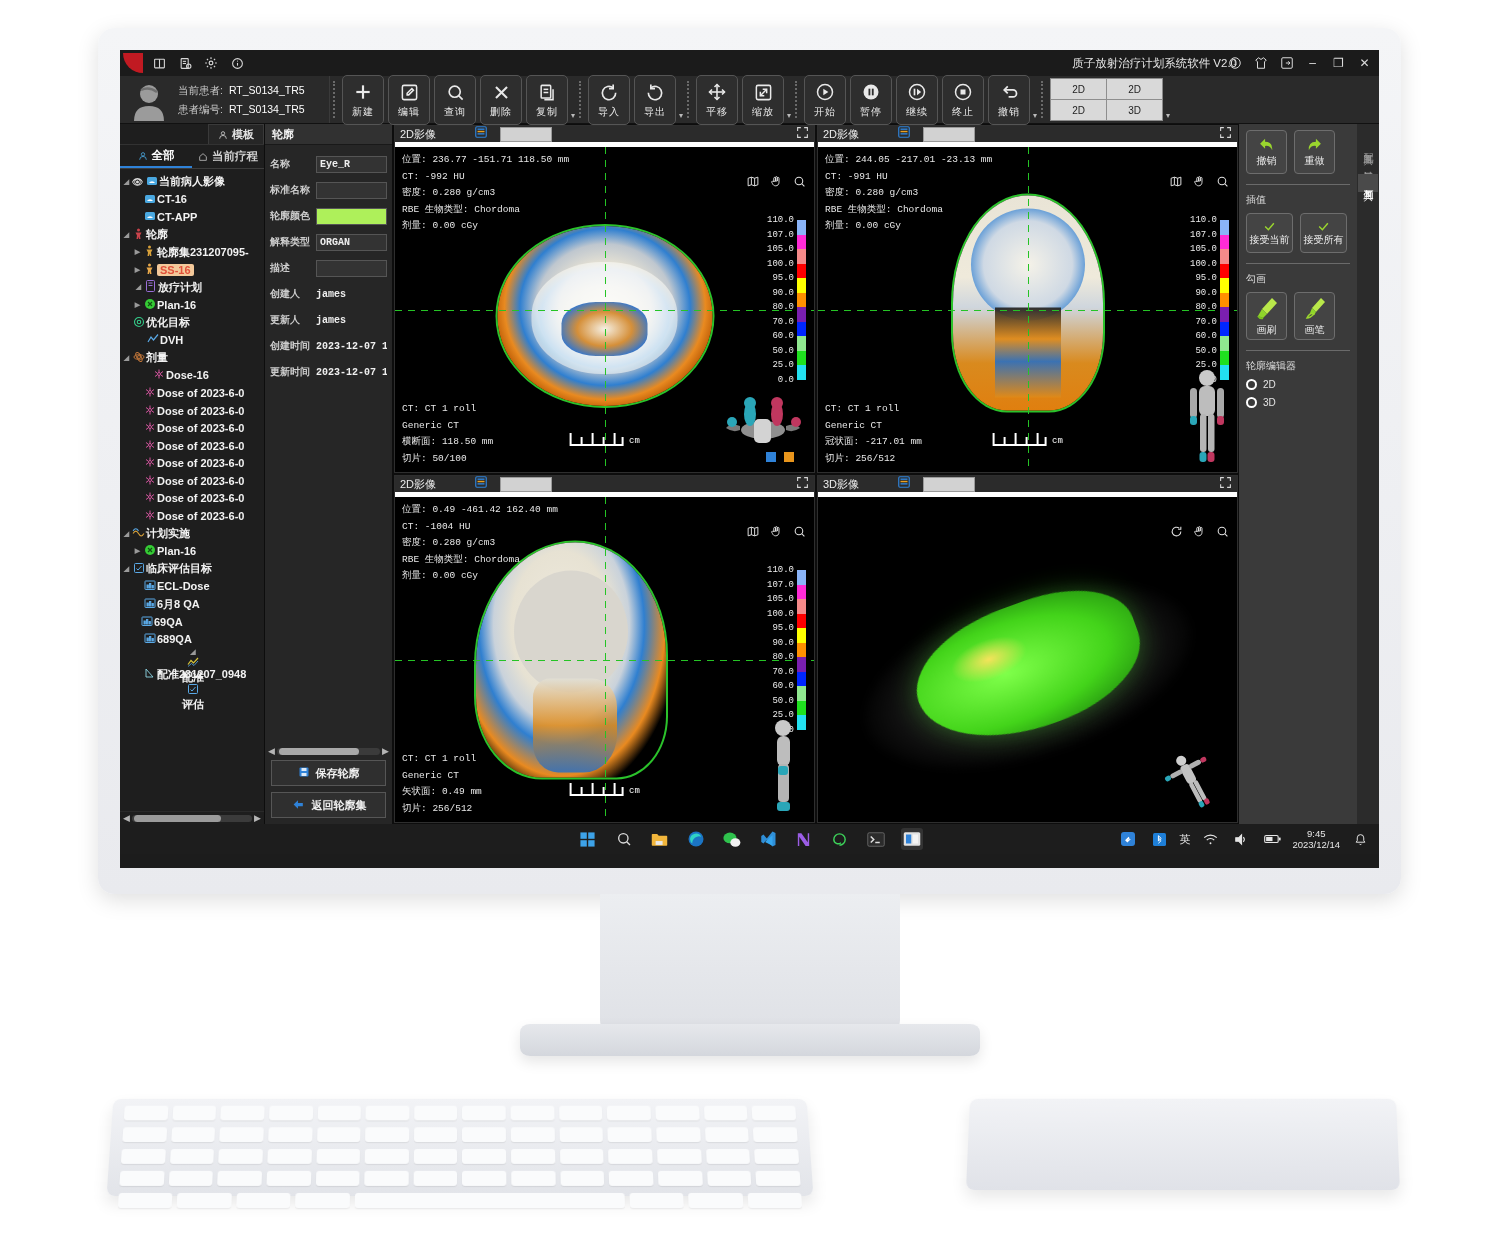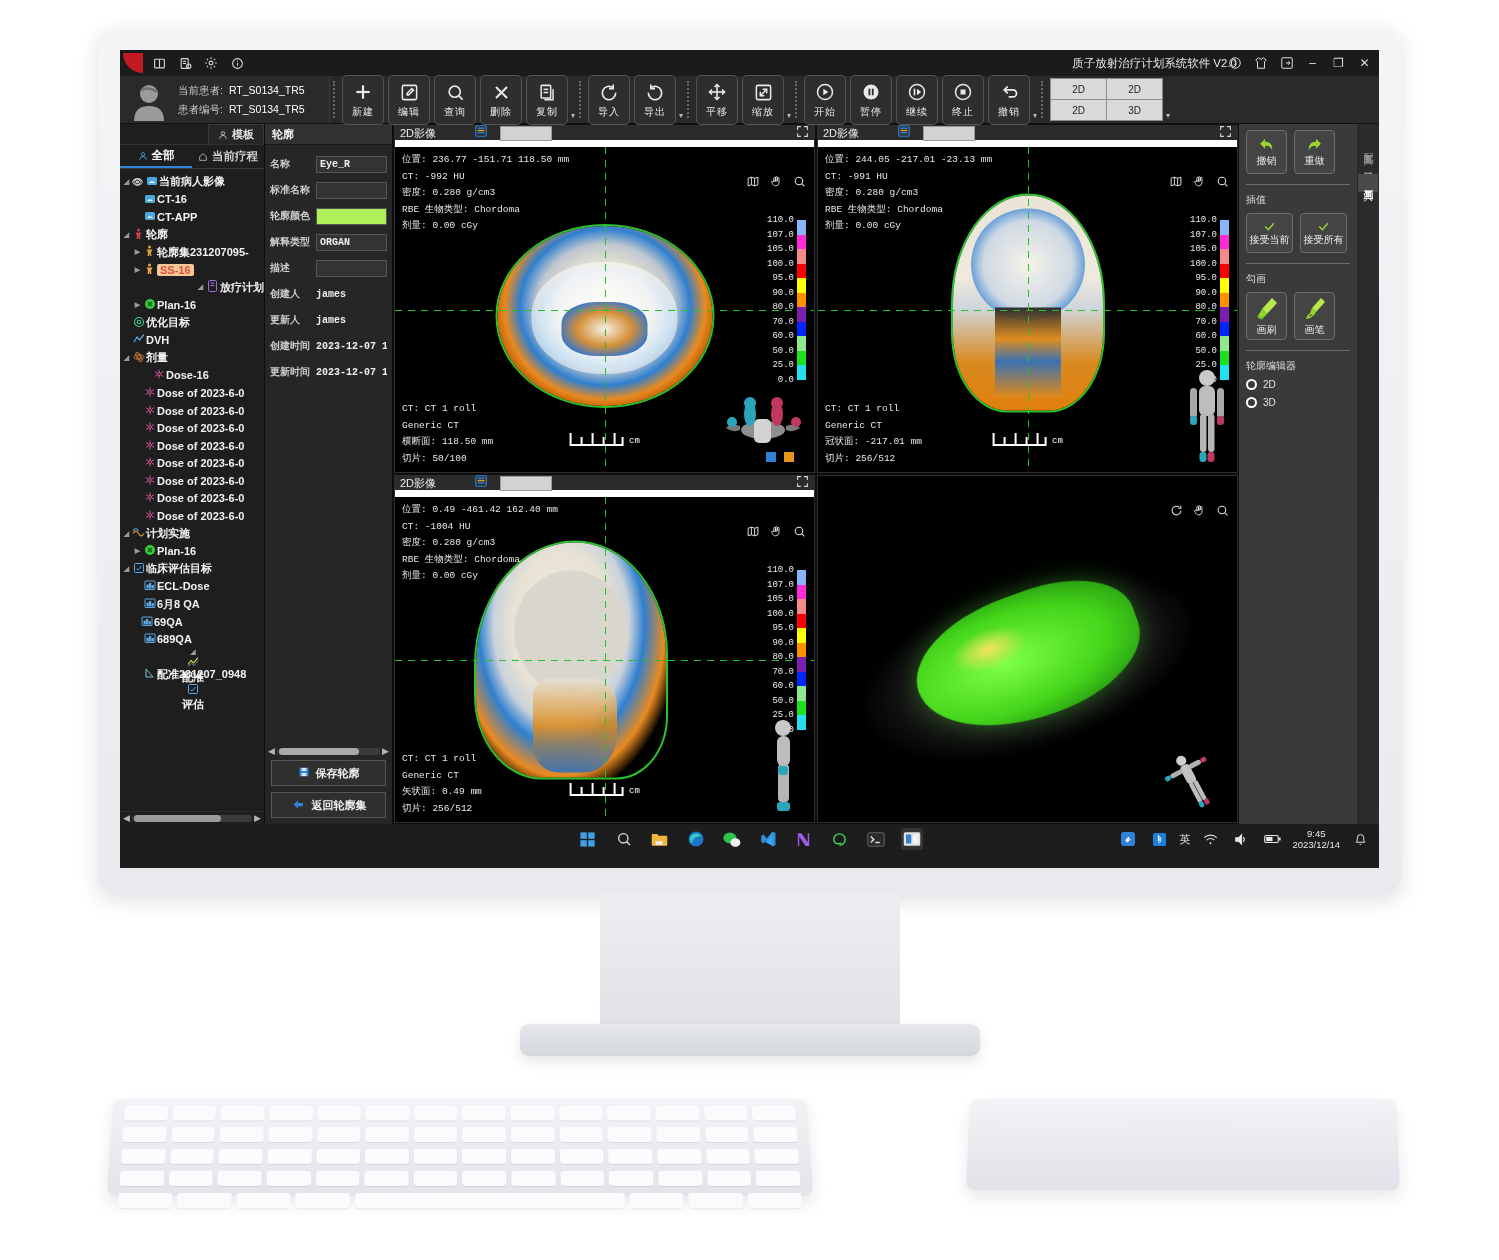--- a/index.html
+++ b/index.html
@@ -186,21 +186,21 @@
     margin:0 6px 6px 6px; height:26px; border:1px solid #565656; background:#2f2f2f;
     color:#f0f0f0; font-size:11px; font-weight:bold; display:flex;align-items:center;justify-content:center;gap:6px;
     cursor:pointer;
   }
 
   
   #viewports { flex:1; display:grid; grid-template-columns:1fr 1fr; grid-template-rows:1fr 1fr; gap:2px; background:#0d0d0d; padding:1px;}
   .vp { position:relative; background:#0a0a0a; display:flex; flex-direction:column; border:1px solid #2e2e2e;}
   .vp-head {
     height:21px; background:#2b2b2b; display:flex; align-items:center; gap:12px; padding:0 5px;
-    border-bottom:7px solid #ffffff;
+    border-bottom:5px solid #ffffff;
   }
   .vp-head .vtitle { font-size:11px; color:#ededed; width:62px;}
   .vp-head .vsel {
     width:52px;height:15px;background:#d2d2d2;border:1px solid #9a9a9a; cursor:pointer;
   }
   .vp-head .expand { margin-left:auto; color:#d8d8d8; font-size:12px; cursor:pointer; }
   .vp-body { flex:1; position:relative; overflow:hidden; background:#000; }
   .ov-tl { position:absolute; left:7px; top:5px; font-size:9.5px; color:#e8e8e8;
            font-family:"Liberation Mono", monospace; line-height:16.5px; pointer-events:none;}
   .ov-bl { position:absolute; left:7px; bottom:5px; font-size:9.5px; color:#e8e8e8;
@@ -647,21 +647,21 @@
               <span class="tlabel">轮廓集231207095-</span>
             </div>
             <div class="tnode sel" style="padding-left: 13px;">
               <span class="twist">▶</span>
               <span class="ti"><svg width="11" height="12" viewBox="0 0 20 24">
                   <circle cx="10" cy="4" r="3" fill="#e8a84a"></circle>
                   <path d="M4 9h12l-3 6 1 7h-3l-1-5-1 5H6l1-7z" fill="#e8a84a"></path>
                 </svg></span>
               <span class="tlabel">SS-16</span>
             </div>
-            <div class="tnode" style="padding-left: 14px; justify-content: flex-end;">
+            <div class="tnode" style="padding-left: 14px;">
               <span class="twist">◢</span>
               <span class="ti"><svg width="11" height="12" viewBox="0 0 20 24">
                   <rect x="2" y="1" width="16" height="22" rx="2" fill="none" stroke="#9a6fd8" stroke-width="2"></rect>
                   <line x1="6" y1="6" x2="14" y2="6" stroke="#9a6fd8" stroke-width="2"></line>
                   <line x1="6" y1="11" x2="14" y2="11" stroke="#9a6fd8" stroke-width="2"></line>
                 </svg></span>
               <span class="tlabel">放疗计划</span>
             </div>
             <div class="tnode" style="padding-left: 13px;">
               <span class="twist">▶</span>
@@ -672,21 +672,21 @@
               <span class="tlabel">Plan-16</span>
             </div>
             <div class="tnode" style="padding-left: 2px;">
               <span class="twist"></span>
               <span class="ti"><svg width="12" height="12" viewBox="0 0 24 24" fill="none" stroke="#35cc8a" stroke-width="2.2">
                   <circle cx="12" cy="12" r="9"></circle>
                   <circle cx="12" cy="12" r="3.5"></circle>
                 </svg></span>
               <span class="tlabel">优化目标</span>
             </div>
-            <div class="tnode" style="padding-left: 2px;">
+            <div class="tnode" style="padding-left: 16px;">
               <span class="twist"></span>
               <span class="ti"><svg width="12" height="12" viewBox="0 0 24 24" fill="none">
                   <polyline points="2,18 8,8 13,14 22,3" stroke="#5aa9e6" stroke-width="2.4"></polyline>
                 </svg></span>
               <span class="tlabel">DVH</span>
             </div>
             <div class="tnode" style="padding-left: 2px;">
               <span class="twist">◢</span>
               <span class="ti"><svg width="12" height="12" viewBox="0 0 24 24" fill="none" stroke="#c97a3a" stroke-width="1.8">
                   <circle cx="12" cy="12" r="3"></circle>
@@ -1233,20 +1233,36 @@
                 <rect x="11" y="20" width="13" height="30" rx="6" fill="#bdbdbd"></rect>
                 <rect x="12" y="48" width="11" height="38" rx="4" fill="#b5b5b5"></rect>
                 <rect x="11" y="86" width="13" height="9" rx="3" fill="#2aa6b8"></rect>
                 <rect x="12" y="50" width="10" height="9" rx="3" fill="#2aa6b8"></rect>
               </svg>
             </div>
           </div>
         </div>
 
         <div class="vp">
+          <div class="vp-head">
+            <span class="vtitle">3D影像</span>
+            <span><svg width="14" height="14" viewBox="0 0 24 24">
+                  <rect x="3" y="3" width="18" height="18" rx="2" fill="none" stroke="#2f82d8" stroke-width="2"></rect>
+                  <rect x="6" y="6" width="12" height="2.4" fill="#2f82d8"></rect>
+                  <rect x="6" y="10" width="12" height="2.4" fill="#e8a020"></rect>
+                  <rect x="6" y="14" width="12" height="2.4" fill="#2f82d8"></rect>
+                </svg></span>
+            <span class="vsel"></span>
+            <span class="expand"><svg width="13" height="13" viewBox="0 0 24 24" stroke="#d8d8d8" stroke-width="2" fill="none">
+                  <polyline points="3,9 3,3 9,3"></polyline>
+                  <polyline points="15,3 21,3 21,9"></polyline>
+                  <polyline points="21,15 21,21 15,21"></polyline>
+                  <polyline points="9,21 3,21 3,15"></polyline>
+                </svg></span>
+          </div>
           <div class="vp-body">
             <div class="ct smoke"></div>
             <div class="ct vol3d"></div>
             <div class="ov-tools">
               <span><svg width="13" height="13" viewBox="0 0 24 24" fill="none" stroke="#e3e3e3" stroke-width="1.9">
                     <path d="M20 12a8 8 0 1 1-3-6.2"></path>
                     <polyline points="20,3 20,8 15,8"></polyline>
                   </svg></span>
               <span><svg width="13" height="13" viewBox="0 0 24 24" fill="none" stroke="#e3e3e3" stroke-width="1.7">
                     <path d="M7 12V6a1.6 1.6 0 0 1 3.2 0v5M10.2 11V4.6a1.6 1.6 0 0 1 3.2 0V11M13.4 11V6a1.6 1.6 0 0 1 3.2 0v7.5c0 4-2.6 6.5-6 6.5-3 0-5.4-1.8-6.3-4.6L3 13c-.4-1.2 1.2-2.2 2-1.1z"></path>

